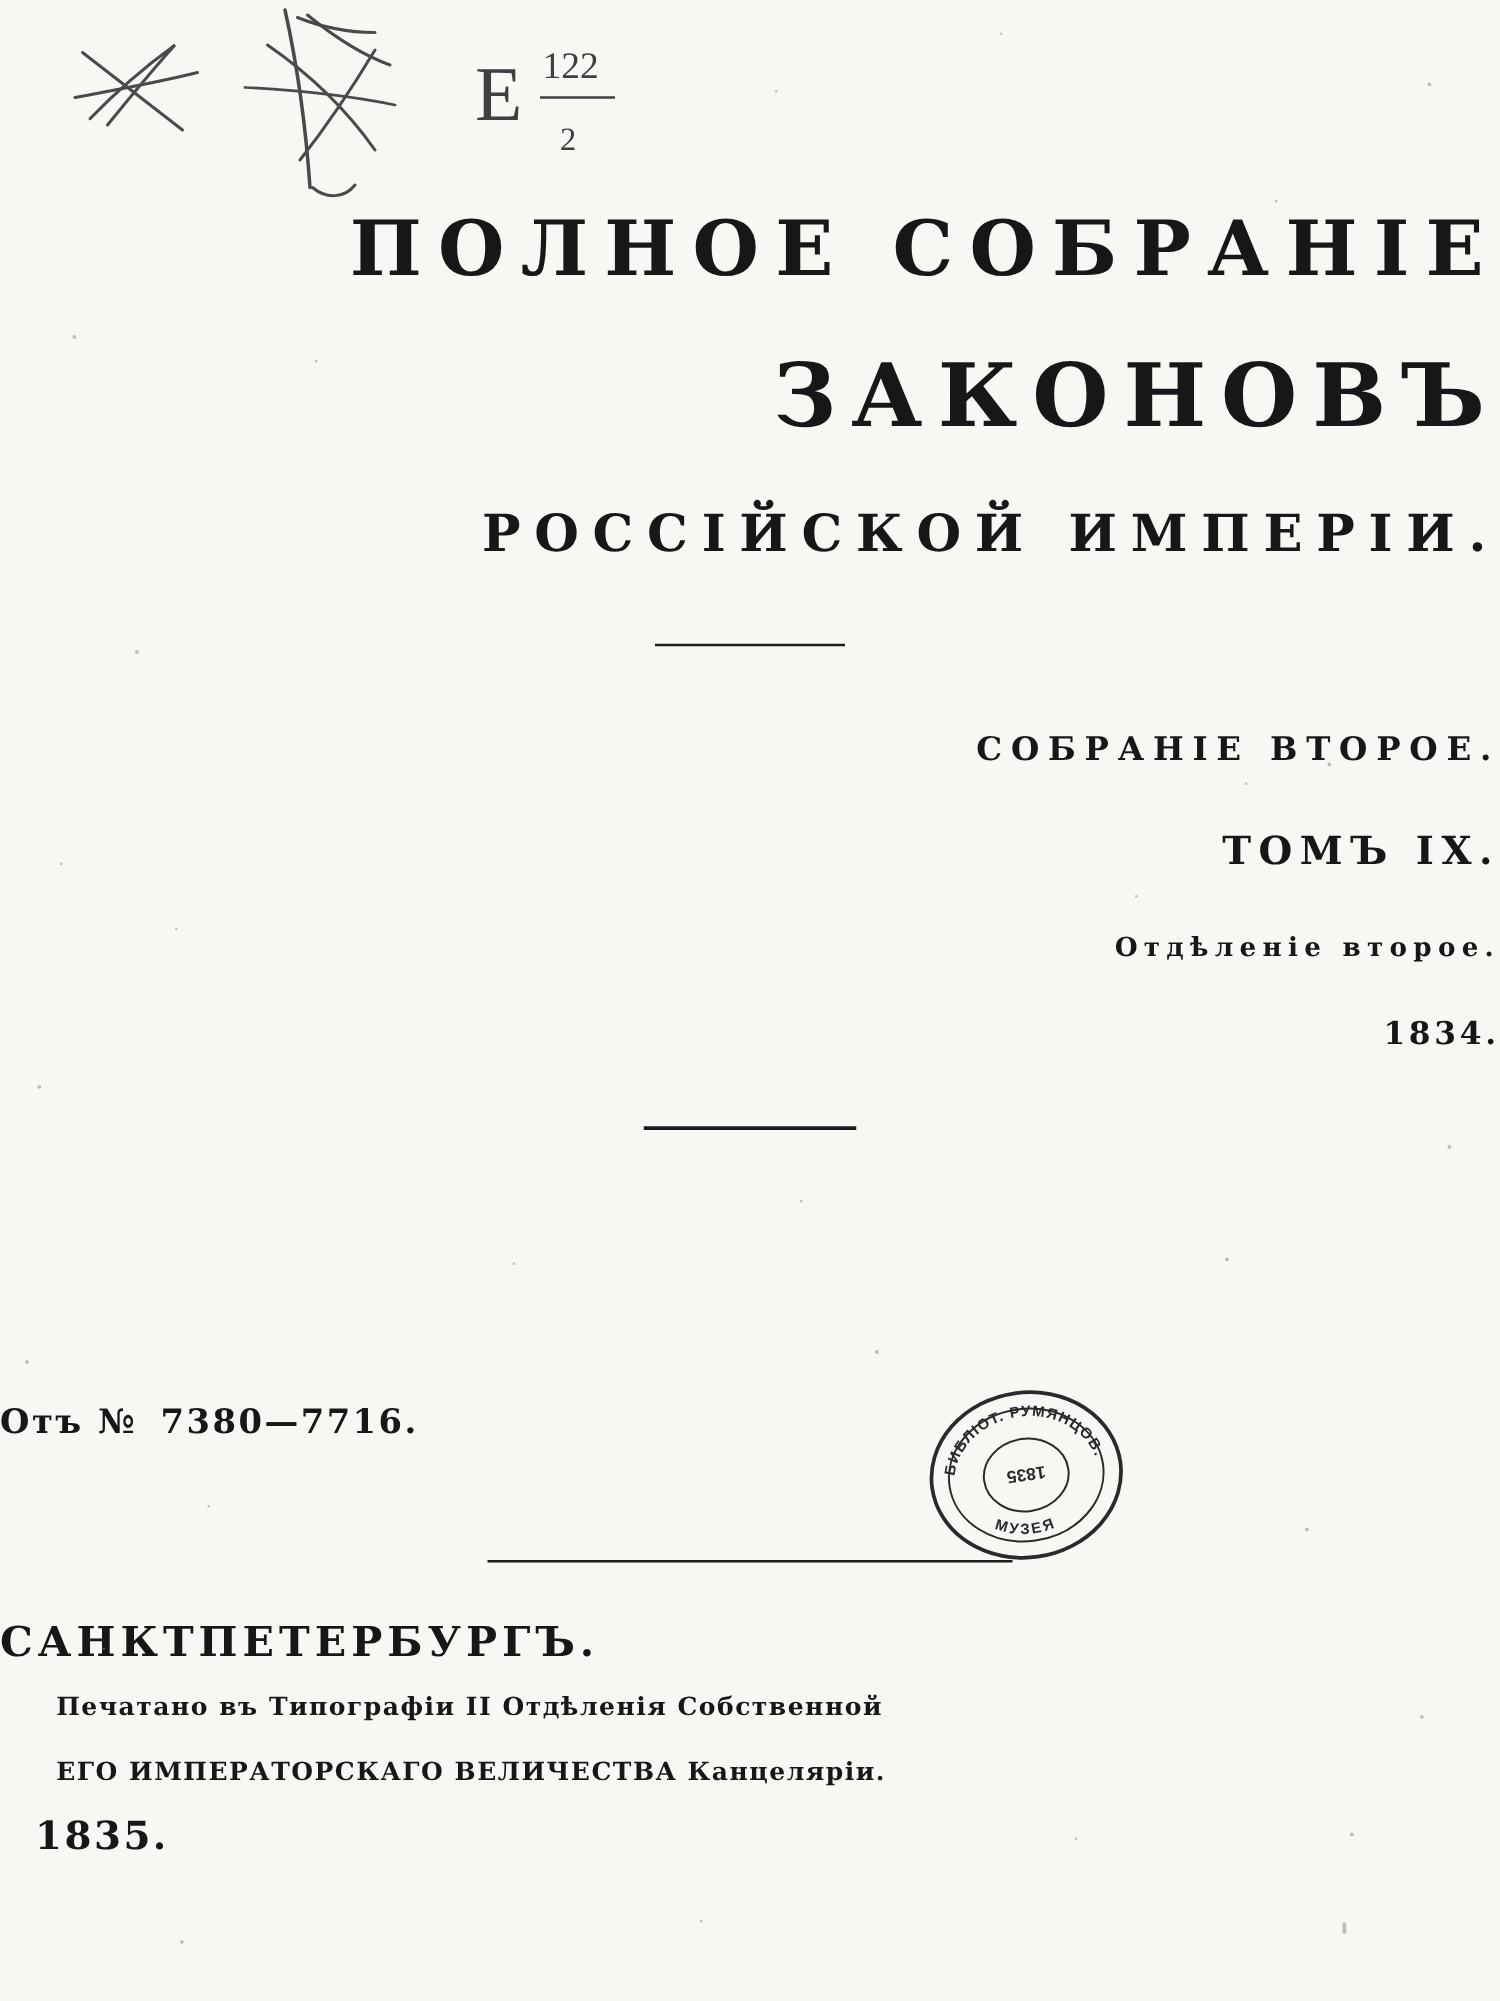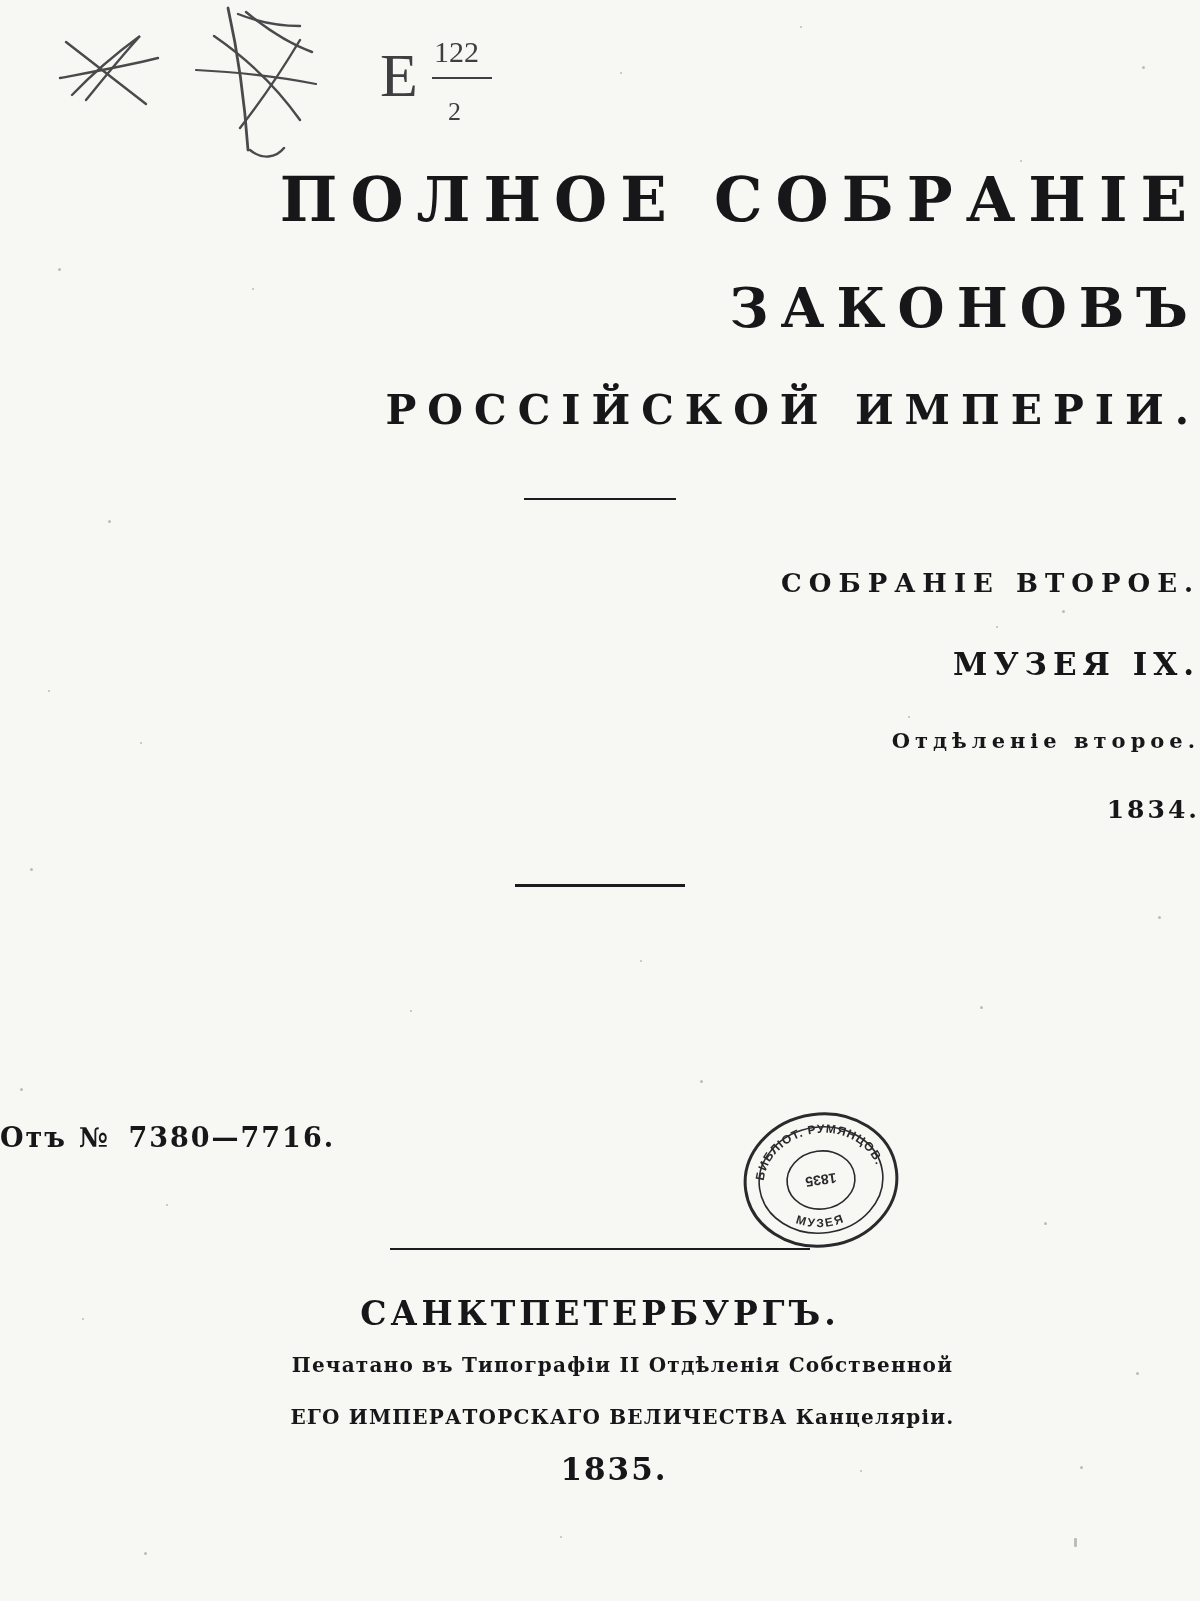--- a/index.html
+++ b/index.html
@@ -49,21 +49,21 @@
     font-family: "DejaVu Serif", serif;
     font-weight: bold;
     font-size: 61px;
     letter-spacing: 13px;
     line-height: 1.05;
     margin-left: 10px;
   }
   .line2 {
     font-family: "DejaVu Serif", serif;
     font-weight: bold;
-    font-size: 54px;
+    font-size: 70px;
     letter-spacing: 12px;
     line-height: 1.05;
     margin-top: 48px;
     margin-left: 12px;
   }
   .line3 {
     font-family: "DejaVu Serif", serif;
     font-weight: bold;
     font-size: 41px;
     letter-spacing: 11px;
@@ -123,21 +123,20 @@
   .numbers sup {
     font-size: 15px;
     vertical-align: super;
   }
 
   .footer {
     position: absolute;
     top: 1248px;
     left: 0;
     width: 1200px;
-    text-align: center;
   }
   .rule-footer {
     width: 420px;
     height: 2px;
     background: #1c1c1e;
     margin: 0 auto 44px auto;
   }
   .city {
     font-family: "DejaVu Serif", serif;
     font-weight: bold;
@@ -203,21 +202,21 @@
   </svg>
 
   <div class="title-block">
     <div class="line1">ПОЛНОЕ СОБРАНІЕ</div>
     <div class="line2">ЗАКОНОВЪ</div>
     <div class="line3">РОССІЙСКОЙ ИМПЕРІИ.</div>
 
     <div class="rule rule-short"></div>
 
     <div class="sub1">СОБРАНІЕ ВТОРОЕ.</div>
-    <div class="sub2">МУЗЕЯ IX.</div>
+    <div class="sub2">ТОМЪ IX.</div>
     <div class="sub3">Отдѣленіе второе.</div>
     <div class="year-main">1834.</div>
 
     <div class="rule rule-mid"></div>
   </div>
 
   <div class="numbers">
     <span>Отъ</span>
     <span>№</span><sup>&nbsp;</sup>
     <span>7380—7716.</span>

